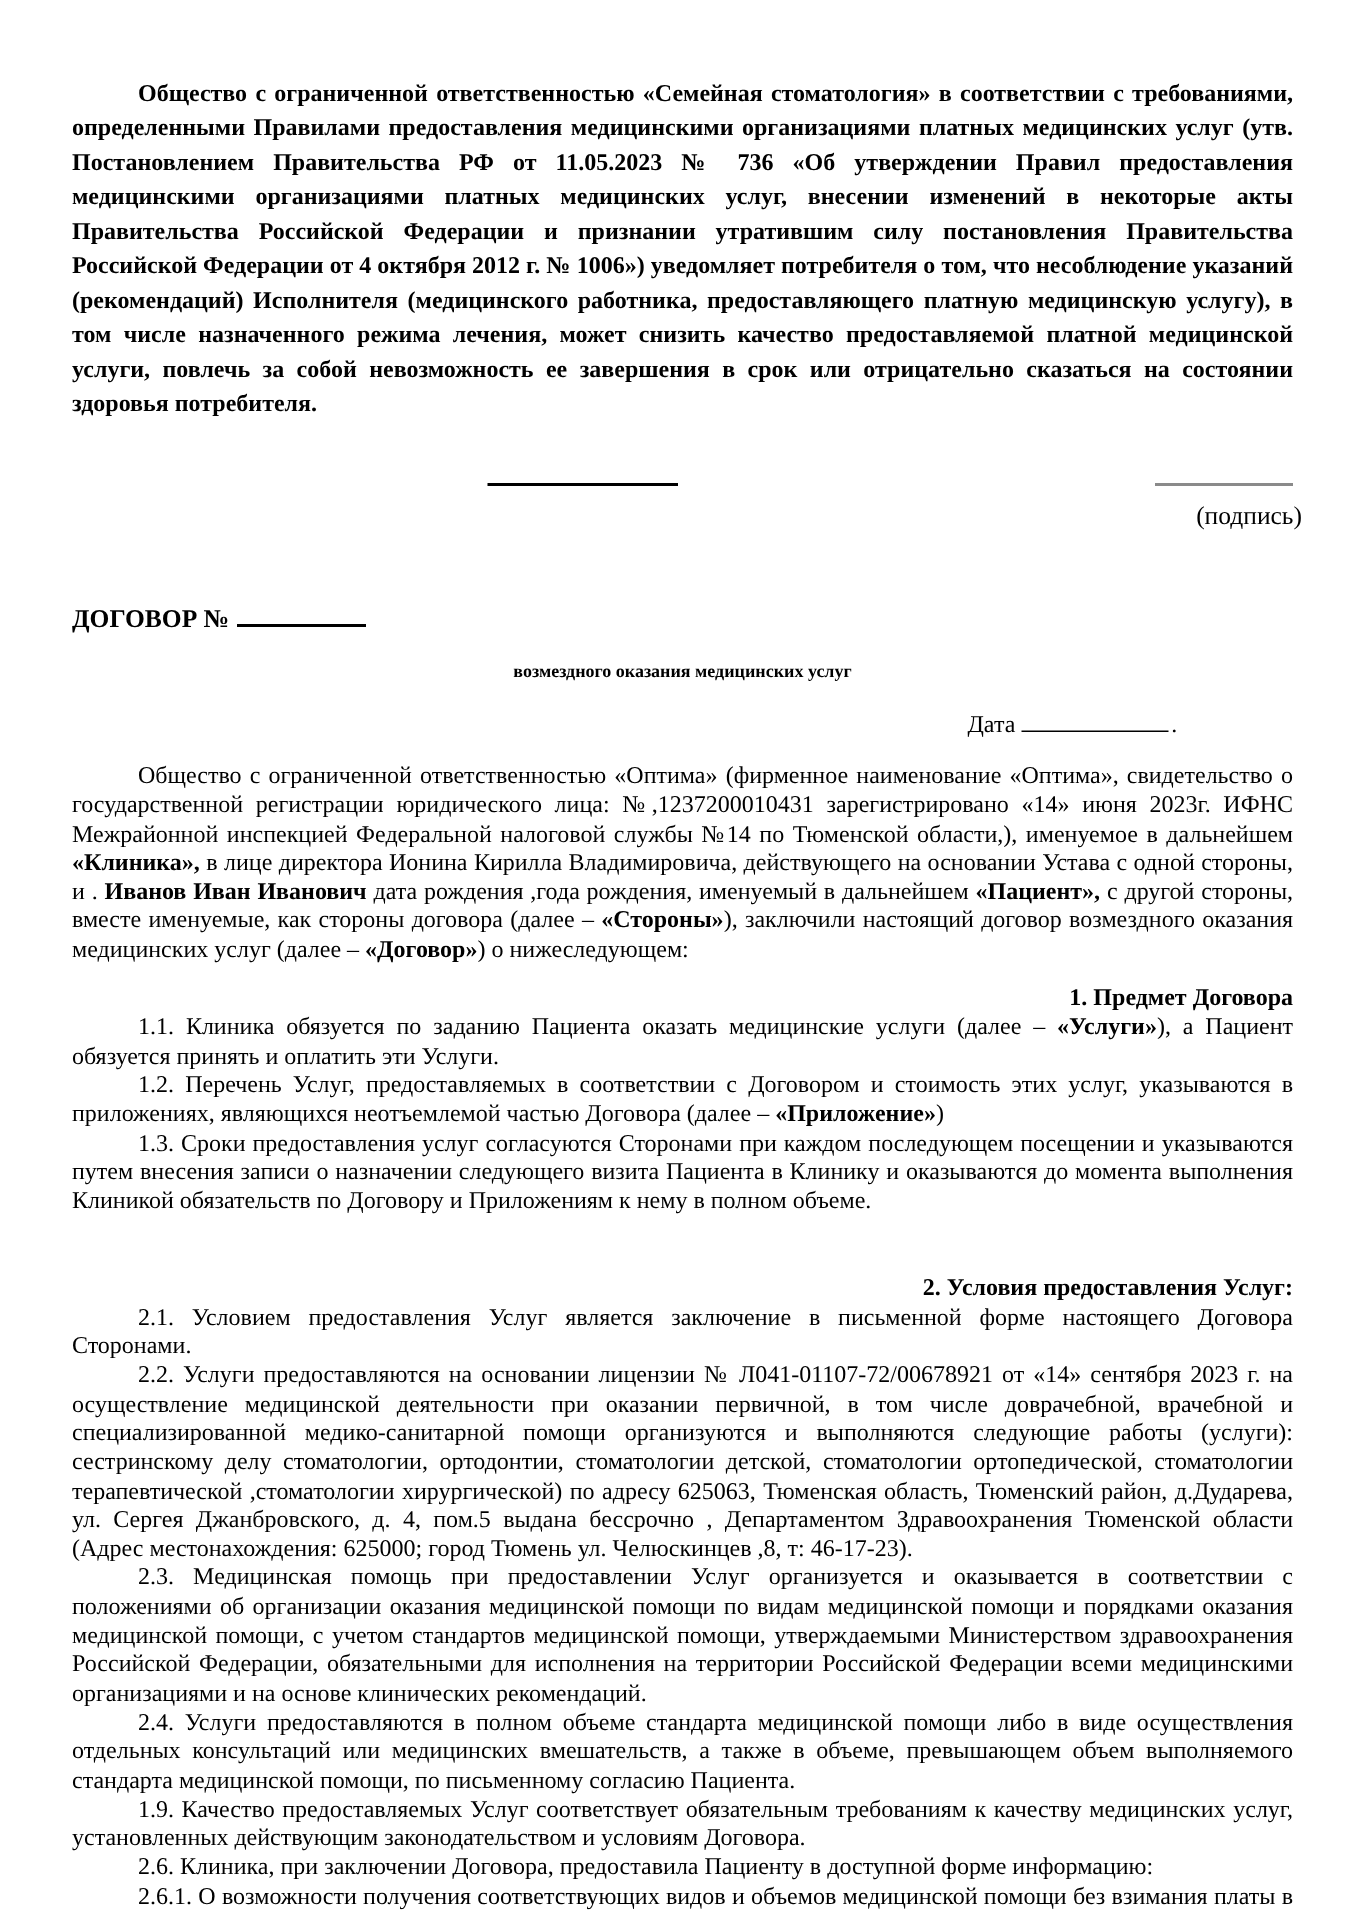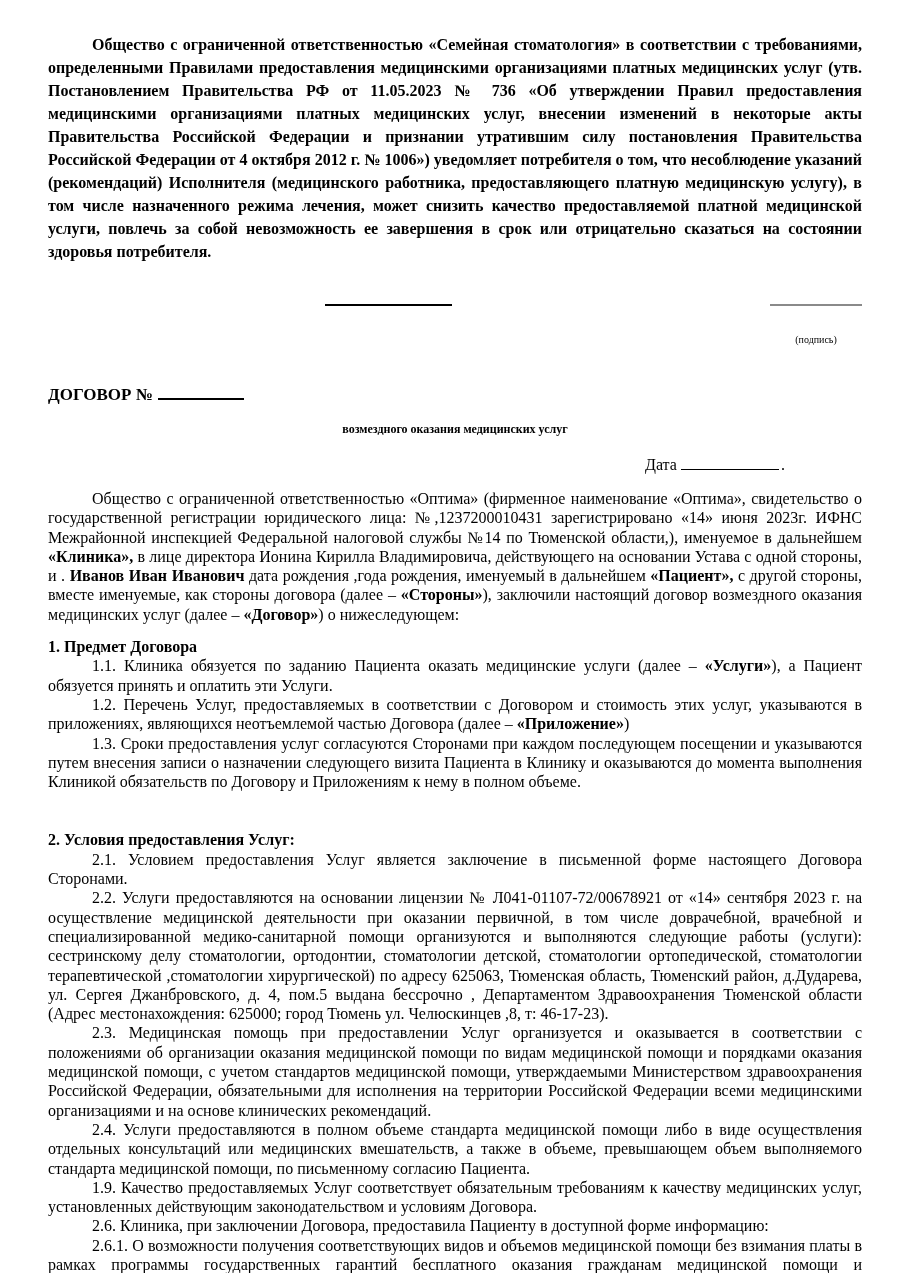--- a/index.html
+++ b/index.html
@@ -1,37 +1,37 @@
 <!DOCTYPE html>
 <html lang="ru"><head>
 <meta charset="utf-8">
 <style>
   html,body{margin:0;padding:0;background:#ffffff;}
   body{width:900px;height:1273px;overflow:hidden;}
   .page{
     box-sizing:border-box;
     width:900px;height:1273px;
-    padding:33px 38px 20px 48px;
+    padding:51px 38px 20px 48px;
     font-family:"Liberation Serif","DejaVu Serif",serif;
     font-size:16px;color:#000;background:#fff;
   }
   .intro{
     margin:0;
     font-weight:bold;
     text-align:justify;
     text-indent:44px;
     line-height:23px;
   }
   .sig-block{position:relative;height:92px;}
   .sig-line{position:absolute;top:41px;display:block;}
   .sig-line-left{left:277px;width:127px;border-top:2px solid #000;}
   .sig-line-right{left:722px;width:92px;border-top:2px solid #8a8a8a;}
   .sig-caption{
-    position:absolute;top:69px;left:716px;width:104px;
-    text-align:center;font-size:10px;line-height:15px;
+    position:absolute;top:55px;left:716px;width:104px;
+    text-align:right;font-size:17px;line-height:15px;
   }
   .title-line{
     margin-top:26px;
     text-align:left;
     font-weight:bold;
     font-size:17px;
     line-height:22px;
   }
   .subtitle{
     margin-top:13px;
@@ -56,21 +56,21 @@
   .date-blank{width:98px;margin-left:4px;margin-right:2px;}
   .body-par{
     margin:0;
     text-align:justify;
     text-indent:44px;
     line-height:19.3px;
   }
   .preamble{margin-top:14px;}
   .sec-heading{
     margin:13px 0 0 0;
-    text-align:left;
+    text-align:right;
     font-weight:bold;
     font-size:16px;
     line-height:19.3px;
   }
   .section + .section .sec-heading{margin-top:39px;}
   .b{font-weight:bold;}
 </style>
 </head>
 <body>
 

